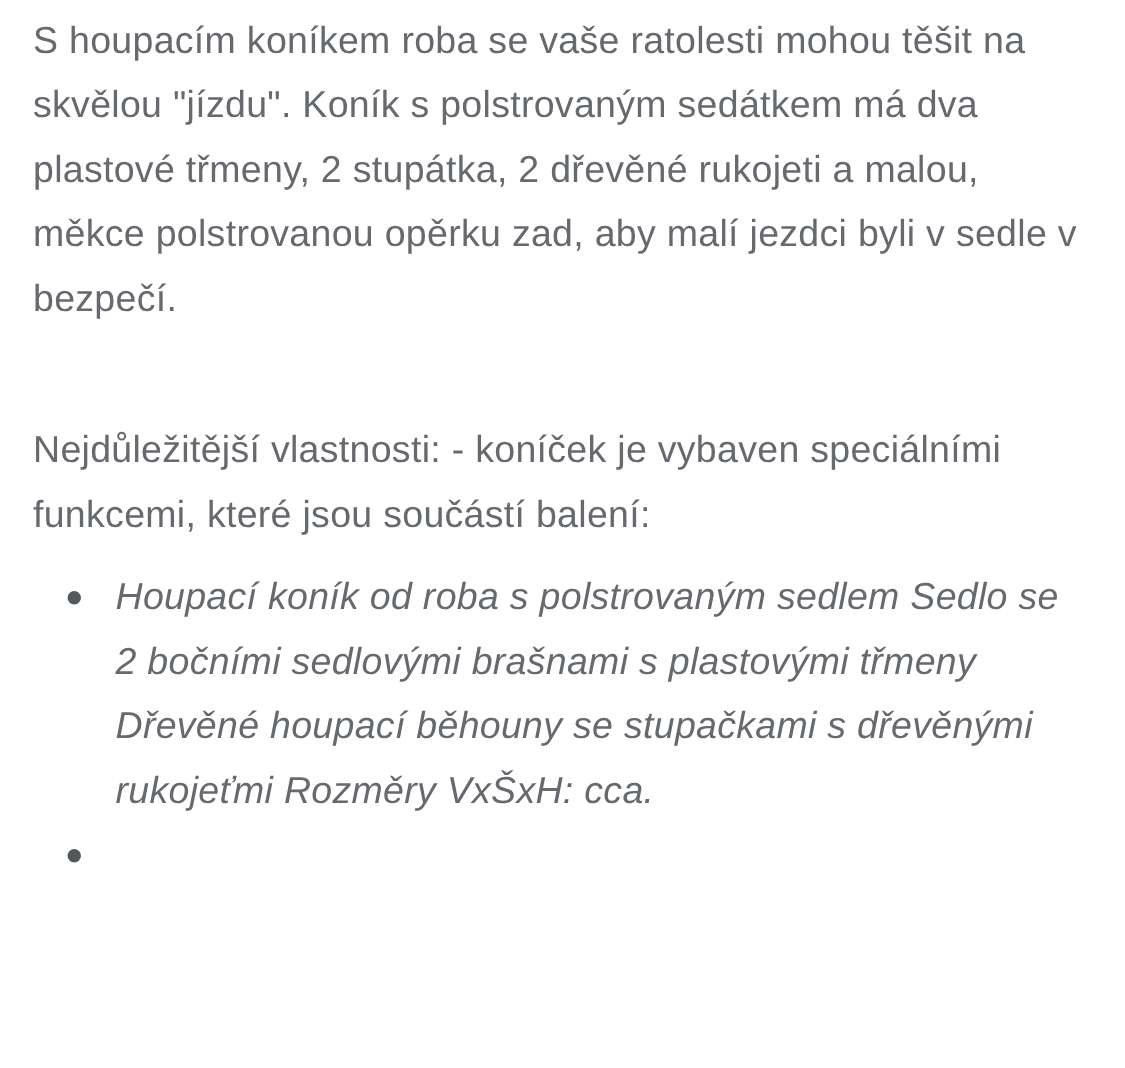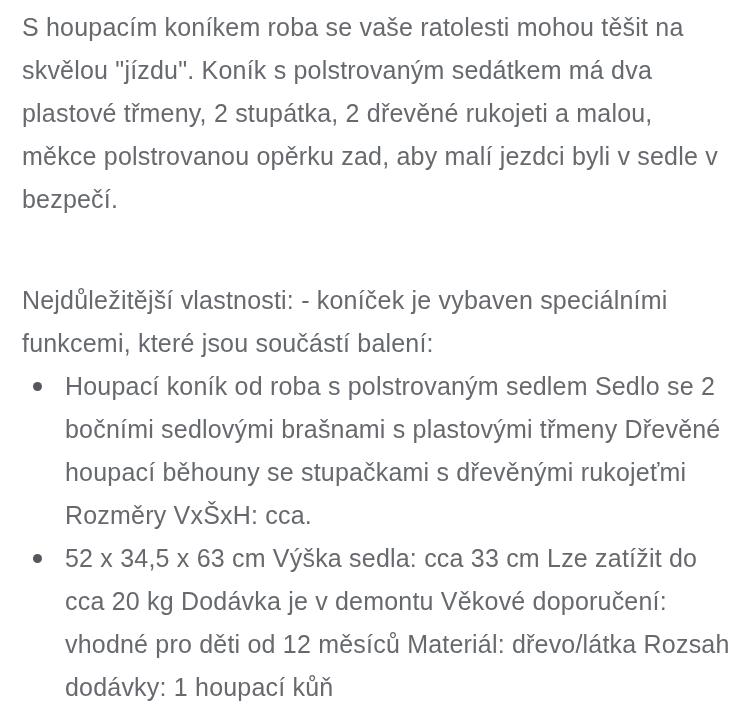--- a/index.html
+++ b/index.html
@@ -25,23 +25,24 @@
   }
   .para {
     margin: 0;
     max-width: 708px;
   }
   .para + .para {
     margin-top: 58px; 
   }
   ul.bullets {
     list-style: none;
-    margin: 0;
+    margin: 12px;
     padding: 0;
     max-width: 720px;
+    font-style: italic;
   }
   ul.bullets li {
     position: relative;
     padding-left: 43px;
     margin: 0;
   }
   ul.bullets li .dot {
     position: absolute;
     left: 11px;
     top: 17px;
@@ -60,17 +61,16 @@
 
   <p class="para">Nejdůležitější vlastnosti: - koníček je vybaven speciálními funkcemi, které jsou součástí balení:</p>
 
   <ul class="bullets">
     <li>
       <span class="dot"></span>
       <span>Houpací koník od roba s polstrovaným sedlem Sedlo se 2 bočními sedlovými brašnami s plastovými třmeny Dřevěné houpací běhouny se stupačkami s dřevěnými rukojeťmi Rozměry VxŠxH: cca.</span>
     </li>
     <li>
       <span class="dot"></span>
-      <span>52 x 34,5 x 63 cm Výška sedla: cca 33 cm Lze zatížit do cca 20 kg Dodávka je v demontu Věkové doporučení: vhodné pro děti od 12 měsíců Materiál: dřevo/látka Rozsah dodávky: 1 houpací kůň</span>
     </li>
   </ul>
 
 </div>
 
 </body></html>

